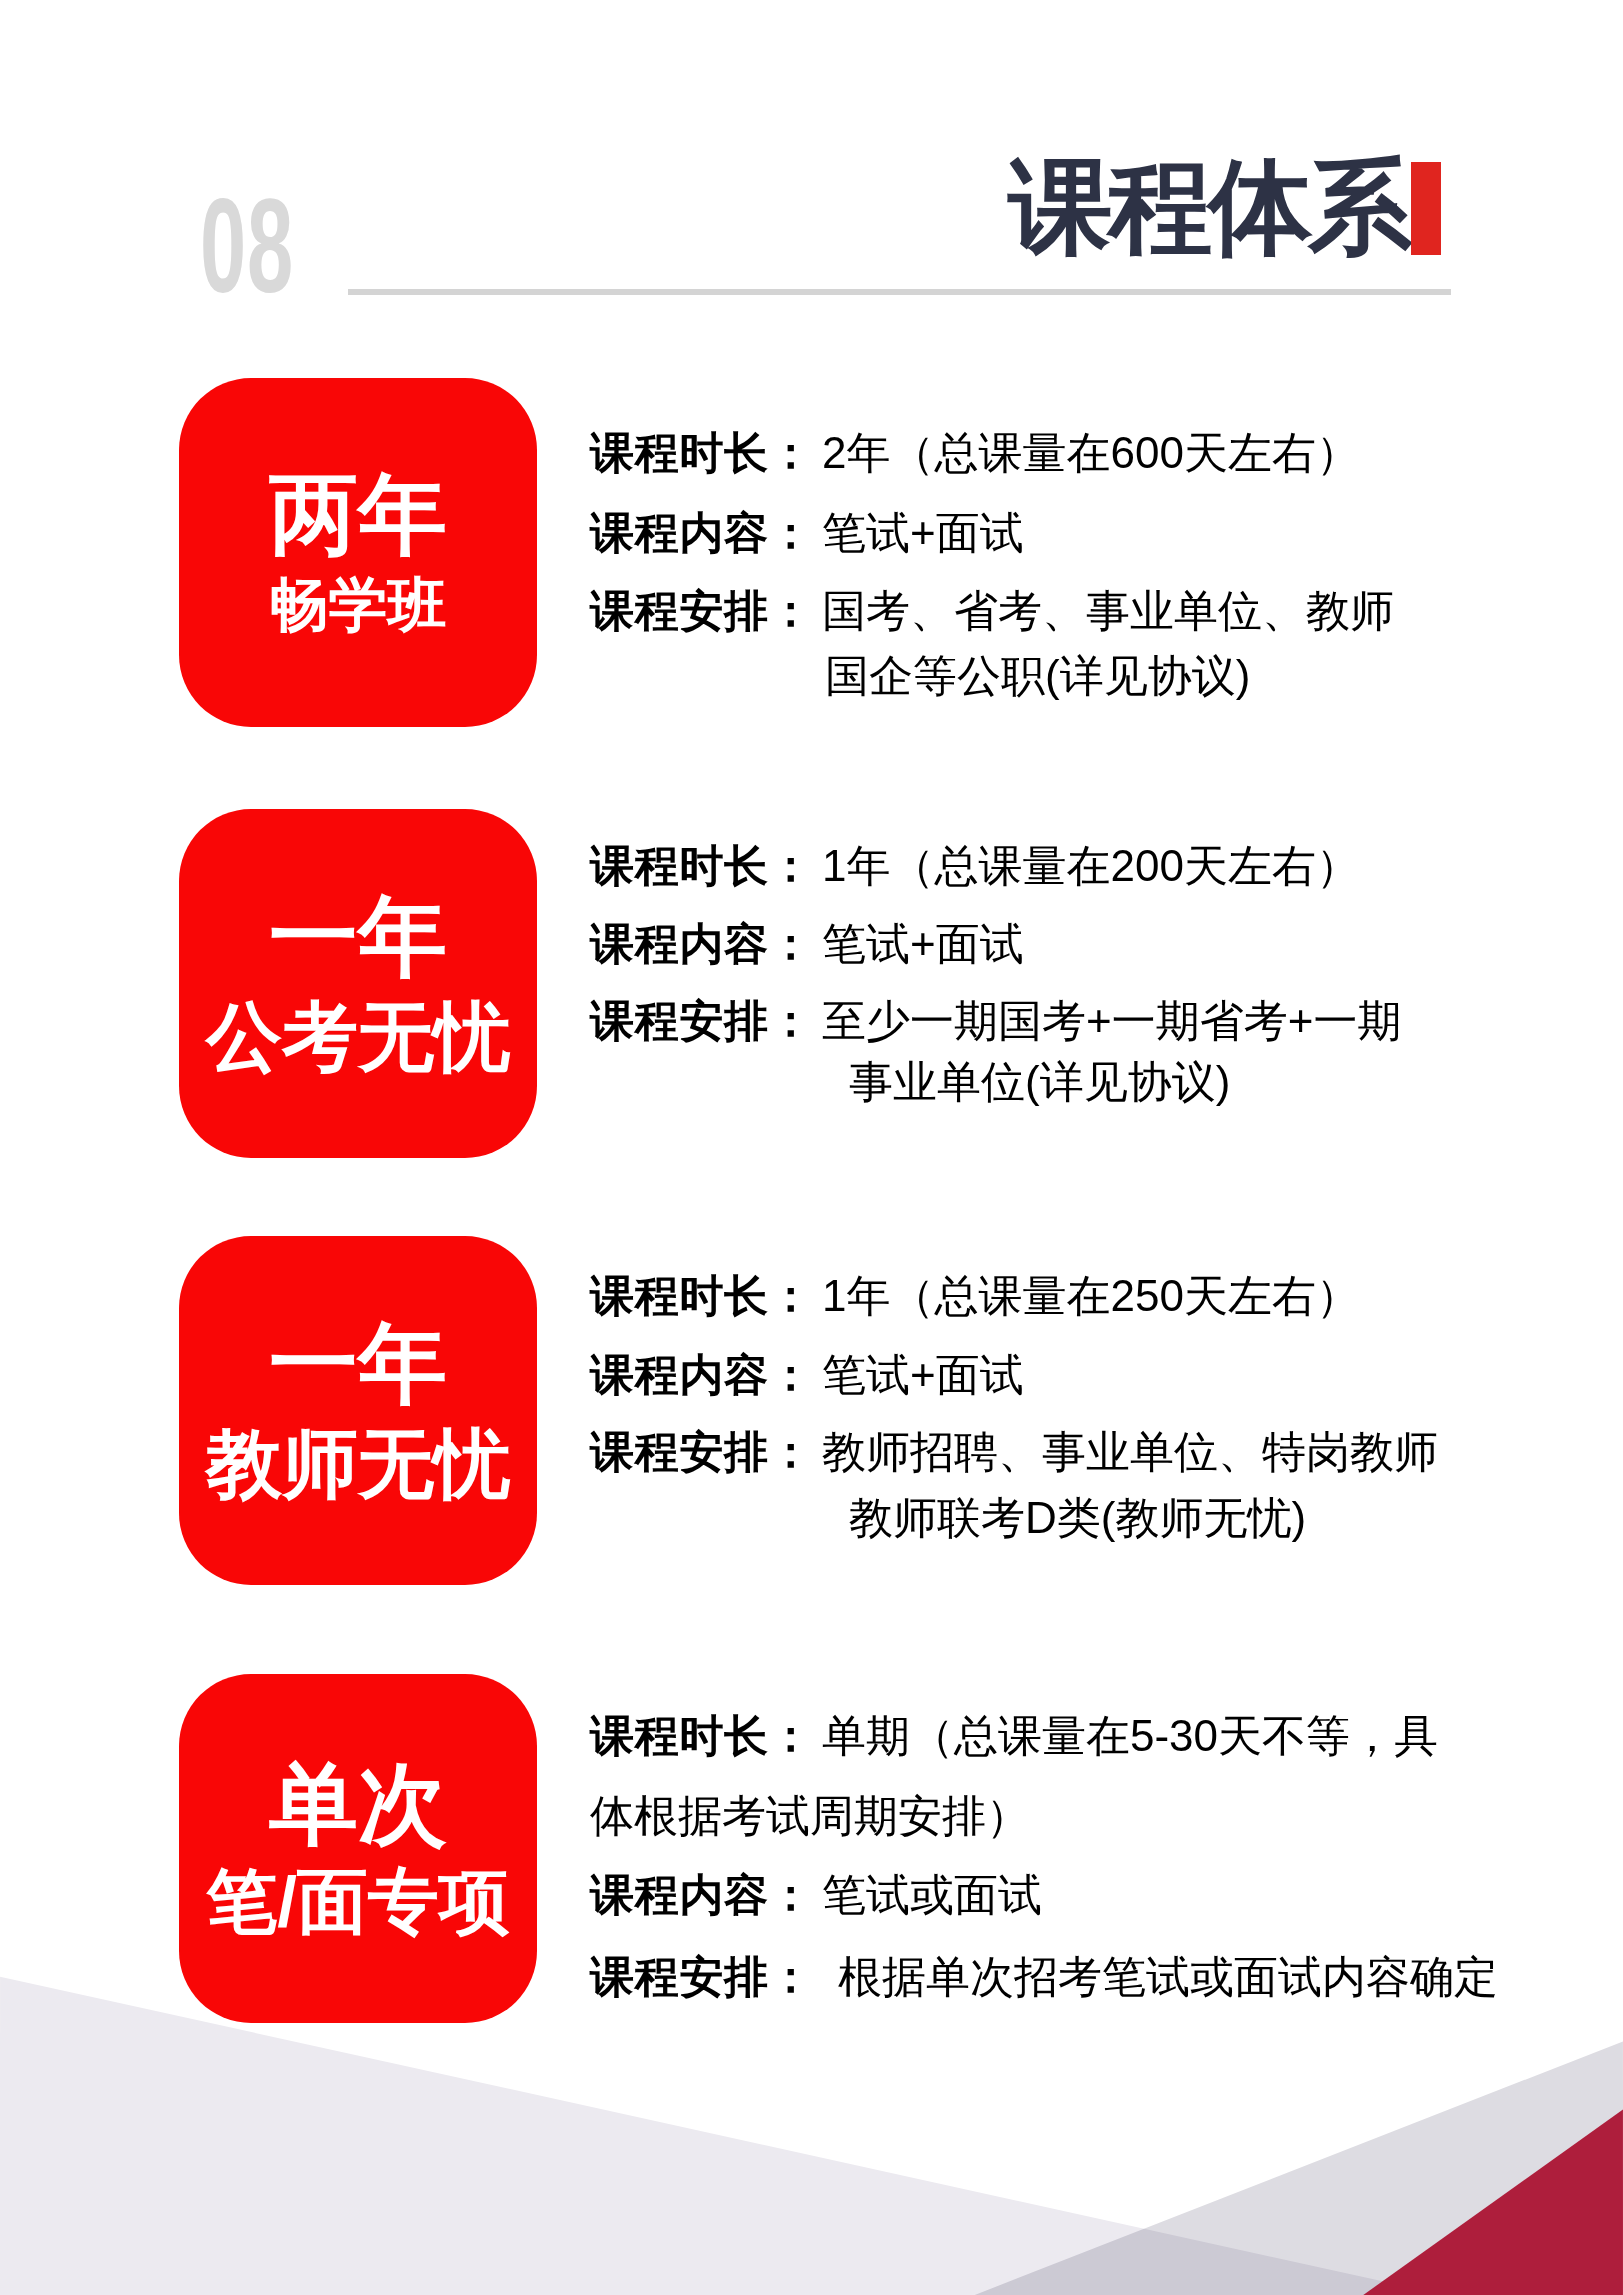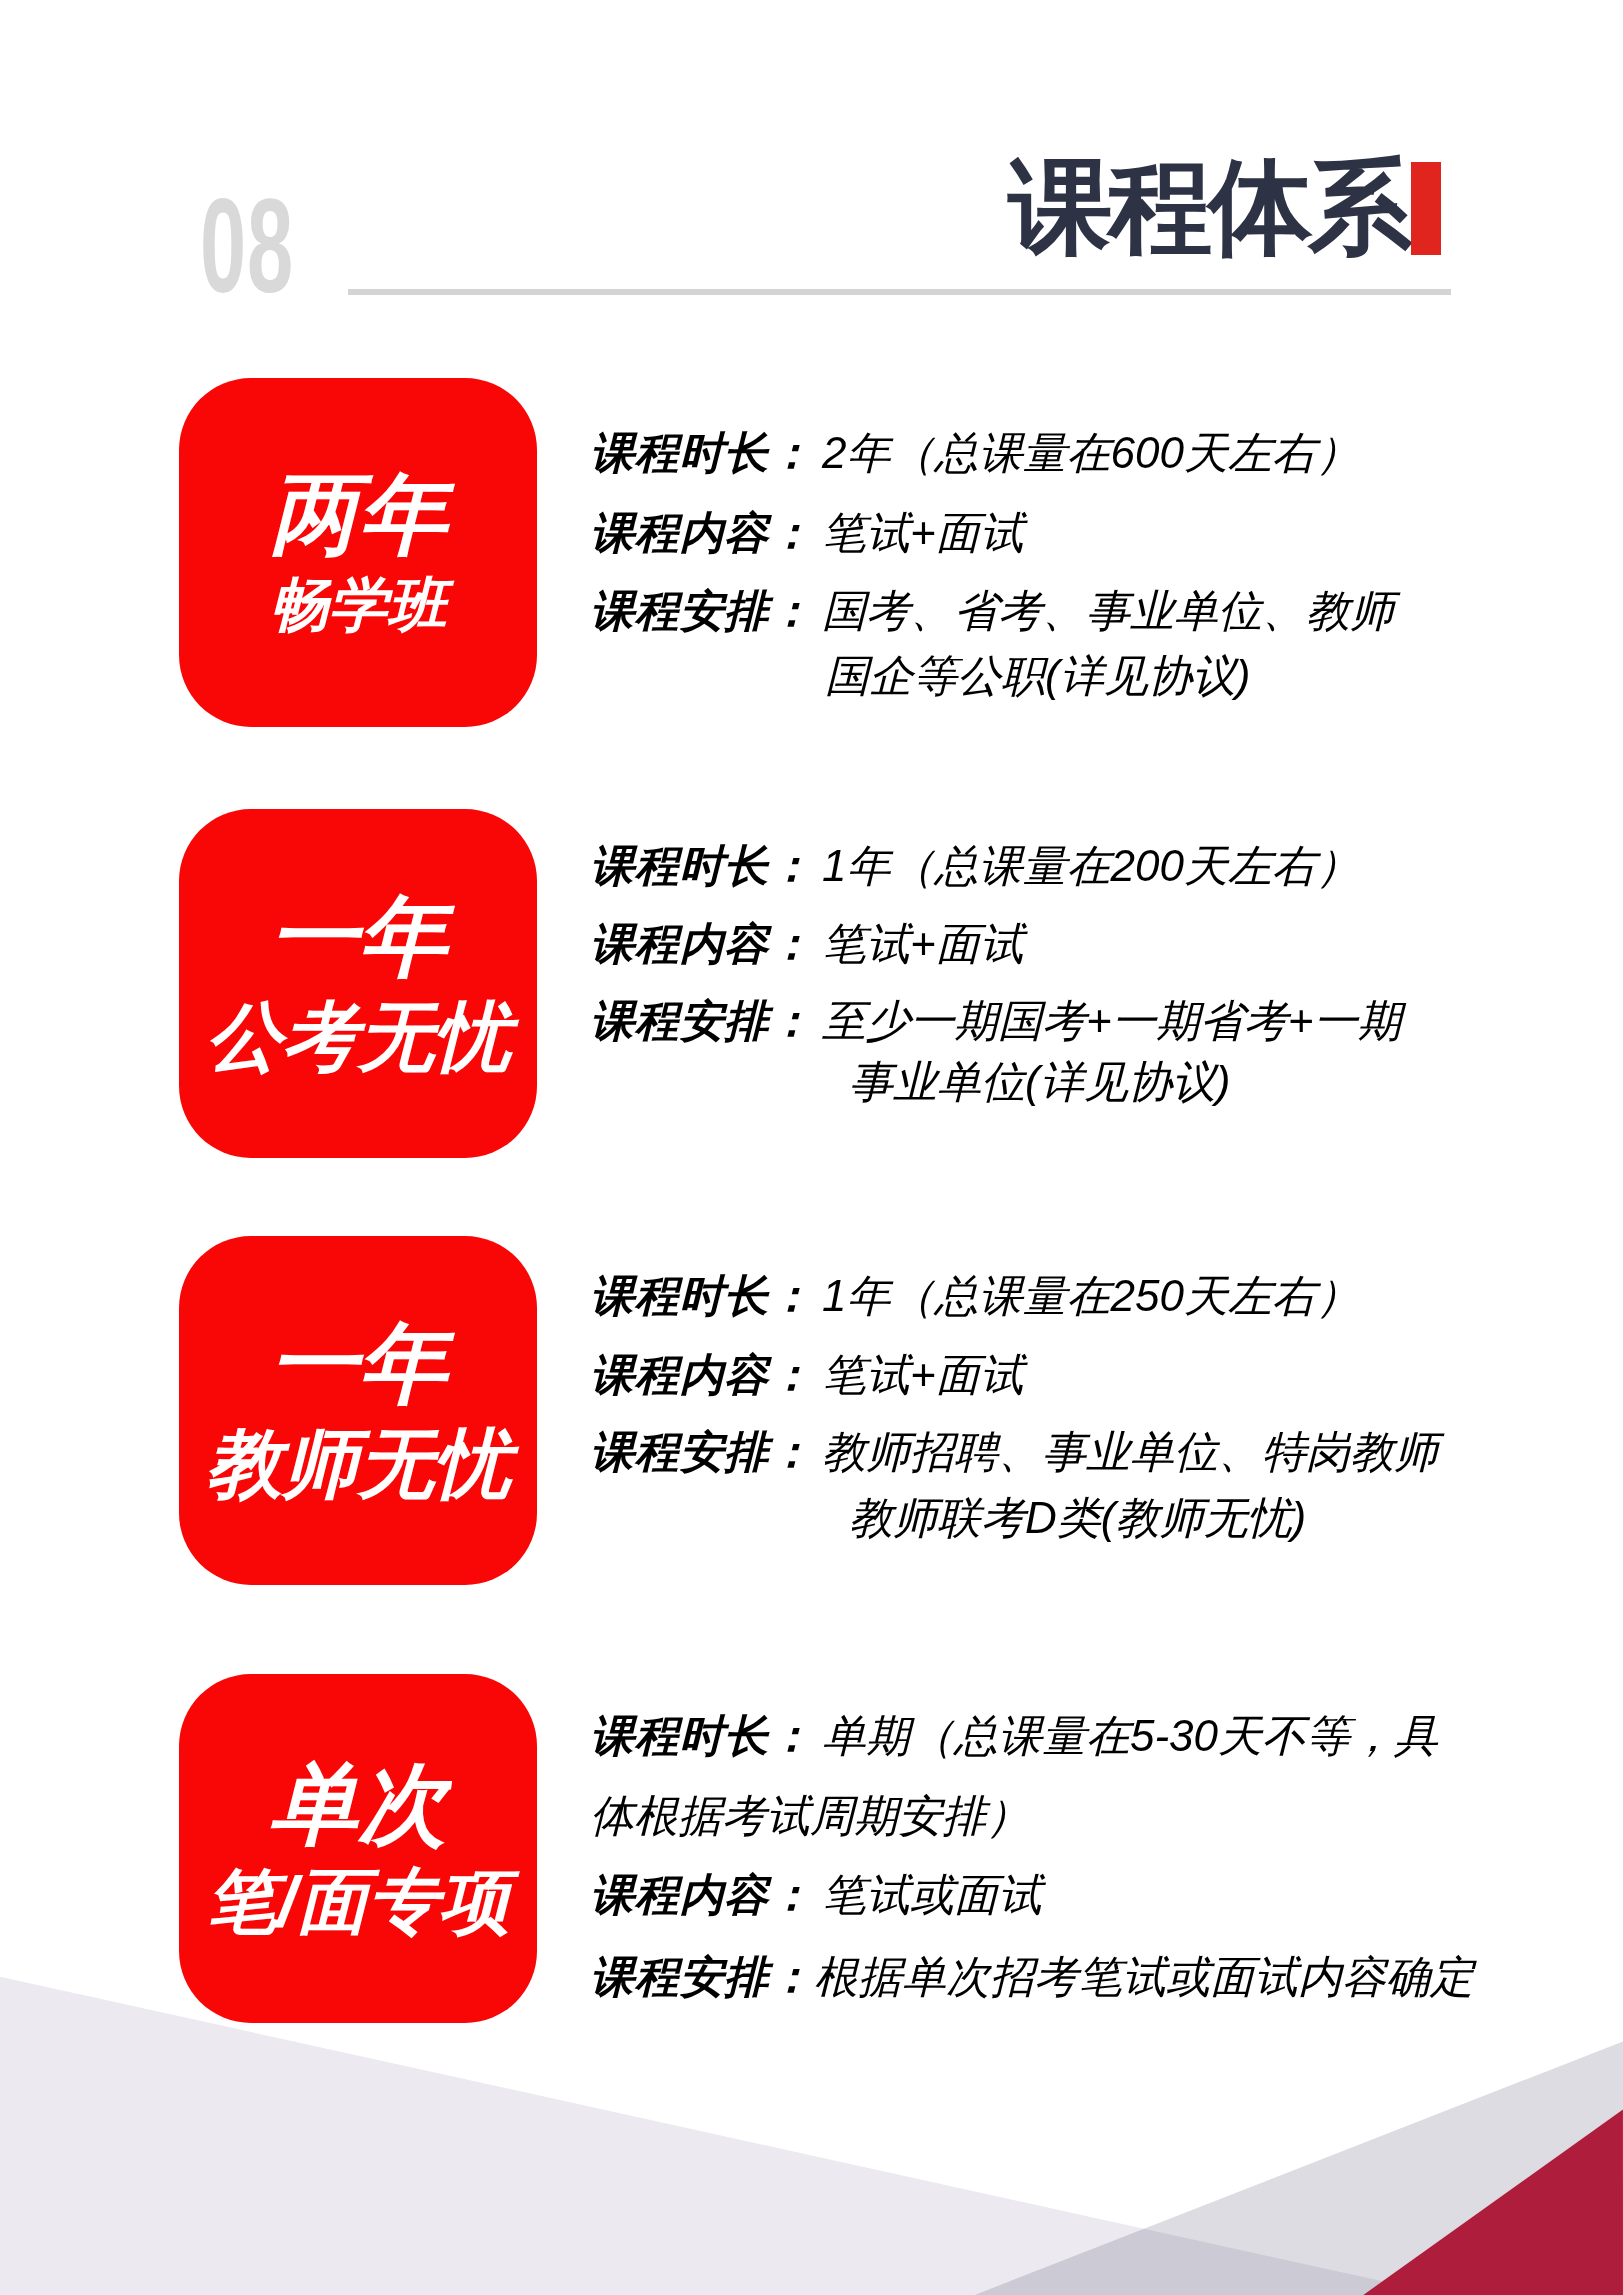--- a/index.html
+++ b/index.html
@@ -30,21 +30,21 @@
   }
   .page-title{
     position:absolute;right:215px;top:155px;margin:0;font-size:104px;line-height:1;
     font-weight:900;color:var(--navy);letter-spacing:-4.1px;white-space:nowrap;
   }
   .title-accent-bar{
     position:absolute;left:1411px;top:162px;width:30px;height:93px;
     background:var(--bar-red);
   }
   
-  .section{position:absolute;left:0;width:1507px;height:355px;font-style:italic;}
+  .section{position:absolute;left:0;width:1507px;height:355px;}
   .card{
     position:absolute;left:179px;top:0;width:358px;height:349px;
     background:var(--card-red);border-radius:72px;display:flex;flex-direction:column;
     align-items:center;justify-content:center;gap:17.7px;color:#ffffff;font-weight:800;
     text-align:center;
   }
   .card .l1{font-size:89px;line-height:1;white-space:nowrap;}
   .card .l2{line-height:1;white-space:nowrap;}
   .bodyline{
     position:absolute;height:49px;font-size:44px;line-height:49px;color:#000;
@@ -144,21 +144,21 @@
         </div>
         <div class="bodyline" style="top: 117px; left: 590px;">
           <span class="val" style="left: 0px;">体根据考试周期安排）</span>
         </div>
         <div class="bodyline" style="top: 196px; left: 590px;">
           <span class="lbl">课程内容：</span>
           <span class="val" style="left: 232px;">笔试或面试</span>
         </div>
         <div class="bodyline" style="top: 278px; left: 590px;">
           <span class="lbl">课程安排：</span>
-          <span class="val" style="left: 224px;">根据单次招考笔试或面试内容确定</span>
+          <span class="val" style="left: 248px;">根据单次招考笔试或面试内容确定</span>
         </div>
       </div>
     </main>
 
   <svg class="bottom-deco" viewBox="0 0 2381 3367" xmlns="http://www.w3.org/2000/svg">
     <polygon class="tri-gray" points="0,2900 2120,3367 0,3367" fill="#eceaf0"></polygon>
     <polygon class="tri-gray" points="2381,2995 1430,3367 2381,3367" fill="#dddce2"></polygon>
     <polygon points="2381,3095 2000,3367 2381,3367" fill="#ae1e3c"></polygon>
   </svg>
 

